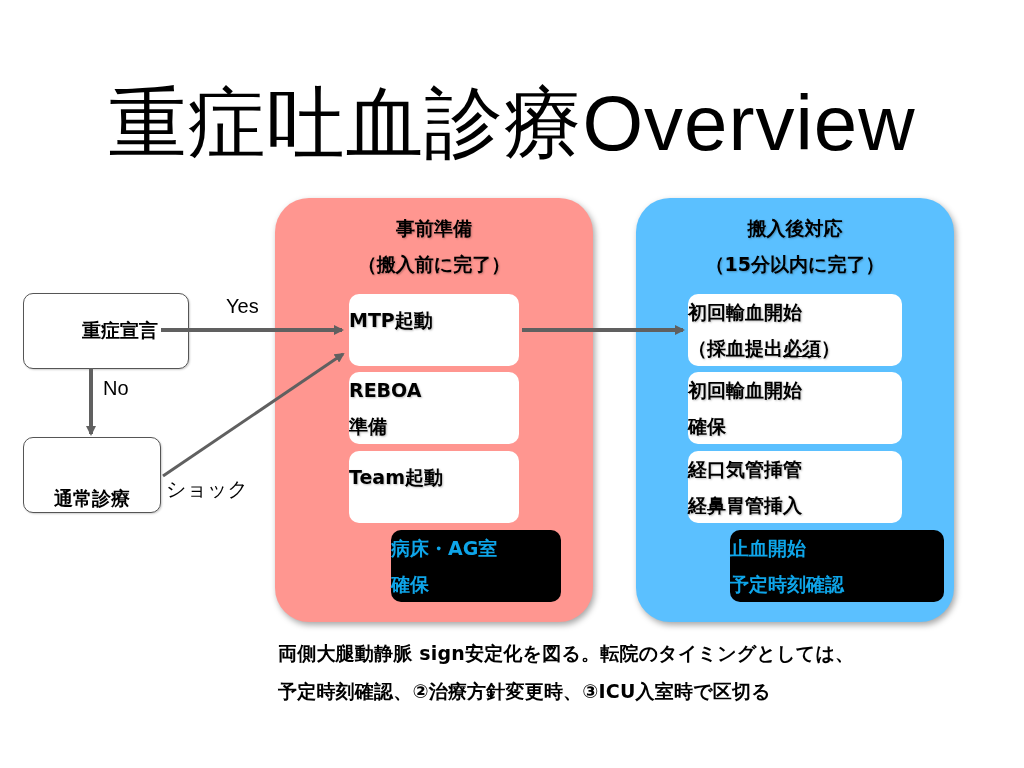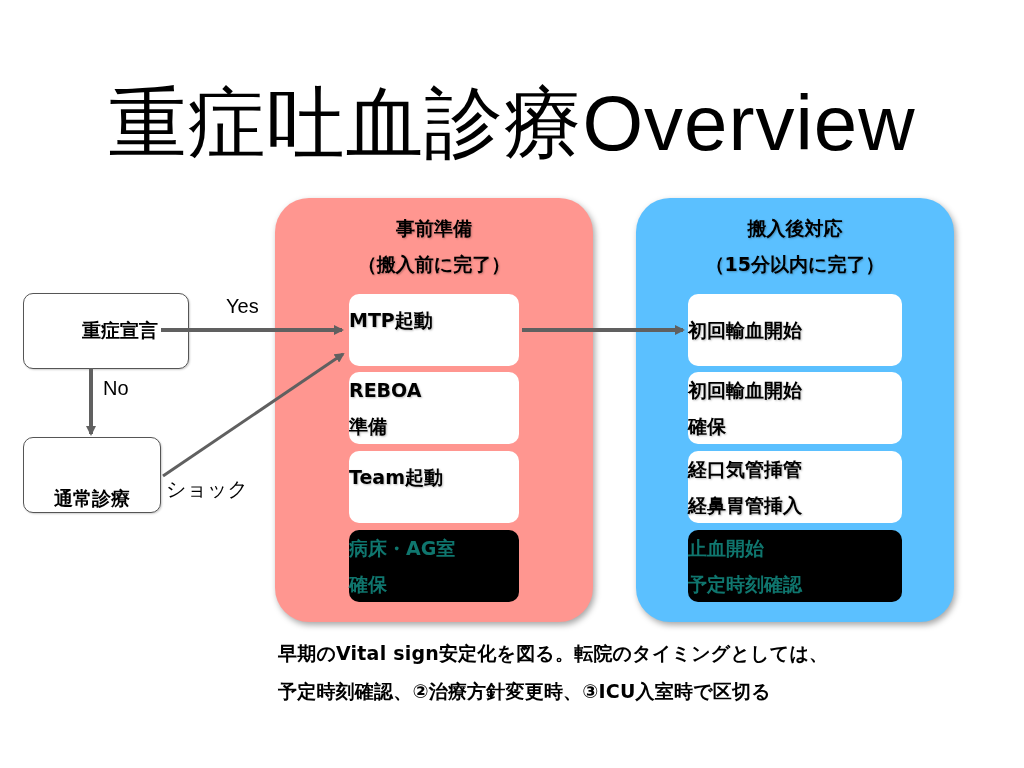--- a/index.html
+++ b/index.html
@@ -11,21 +11,21 @@
            box-shadow: 2px 3px 6px rgba(0,0,0,0.35); }
   .panel-red { left:275px; background:#ff9690; }
   .panel-blue { left:636px; background:#5bc0ff; }
   .panel-head { position:absolute; left:0; width:100%; text-align:center; font-weight:bold; font-size:19px;
                 text-shadow: 1px 1px 2px rgba(0,0,0,0.25); }
   .ph1 { top:18px; }
   .ph2 { top:54px; }
   .step { position:absolute; border-radius:10px; background:#ffffff; text-align:center; font-weight:bold; font-size:19px;
           display:flex; flex-direction:column; align-items:flex-start; justify-content:center; line-height:36px;
           text-shadow: 1px 1px 2px rgba(0,0,0,0.25); }
-  .step.dark { background:#000000; color:#0f766e; text-shadow:none; }
+  .step.dark { background:#000000; color:#0ea5e9; text-shadow:none;margin-left:42px; }
   .red-step { left:74px; width:170px; }
   .blue-step { left:52px; width:214px; }
   .s-top { justify-content:flex-start; padding-top:8px; box-sizing:border-box; }
   .u { text-decoration:underline; }
   .node { position:absolute; width:136px; height:74px; border:1.5px solid #555; border-radius:10px; background:#fff;
           display:flex; align-items:center; justify-content:center; font-weight:bold; font-size:19px;
           box-shadow: 1px 1px 2px rgba(0,0,0,0.2); }
   .label { position:absolute; font-size:20px; font-family:"Liberation Sans", "DejaVu Sans", sans-serif; }
   .note { position:absolute; left:278px; top:634px; font-size:19px; line-height:38px; font-weight:bold; letter-spacing:0.2px; }
   svg.arrows { position:absolute; left:0; top:0; width:1024px; height:768px; pointer-events:none; }
@@ -61,20 +61,21 @@
     <span>確保</span>
   </div>
 </div>
 
 <div class="panel panel-blue">
   <div class="panel-head ph1">搬入後対応</div>
   <div class="panel-head ph2">（15分以内に完了）</div>
 
   <div class="step blue-step" style="top:96px; height:72px;">
     <span>初回輸血開始</span>
+    <span><span>（採血提出</span><span class="u">必須</span><span>）</span></span>
   </div>
   <div class="step blue-step" style="top:174px; height:72px;">
     <span>初回輸血開始</span>
     <span>確保</span>
   </div>
   <div class="step blue-step" style="top:253px; height:72px;">
     <span>経口気管挿管</span>
     <span>経鼻胃管挿入</span>
   </div>
   <div class="step blue-step dark" style="top:332px; height:72px;">
@@ -93,15 +94,15 @@
   <line x1="91" y1="368" x2="91" y2="434" stroke="#606060" stroke-width="4" marker-end="url(#ah)"></line>
   <line x1="163" y1="476" x2="343" y2="354" stroke="#606060" stroke-width="3" marker-end="url(#ah)"></line>
   <line x1="522" y1="330" x2="683" y2="330" stroke="#606060" stroke-width="4" marker-end="url(#ah)"></line>
 </svg>
 
 <div class="label" style="left:226px; top:295px;">Yes</div>
 <div class="label" style="left:103px; top:377px;">No</div>
 <div class="label" style="left:166px; top:476px;">ショック</div>
 
 <div class="note">
-  <div>早期のVital sign安定化を図る。転院のタイミングとしては、</div>
+  <div>両側大腿動静脈 sign安定化を図る。転院のタイミングとしては、</div>
   <div>予定時刻確認、②治療方針変更時、③ICU入室時で区切る</div>
 </div>
 
 </body></html>

